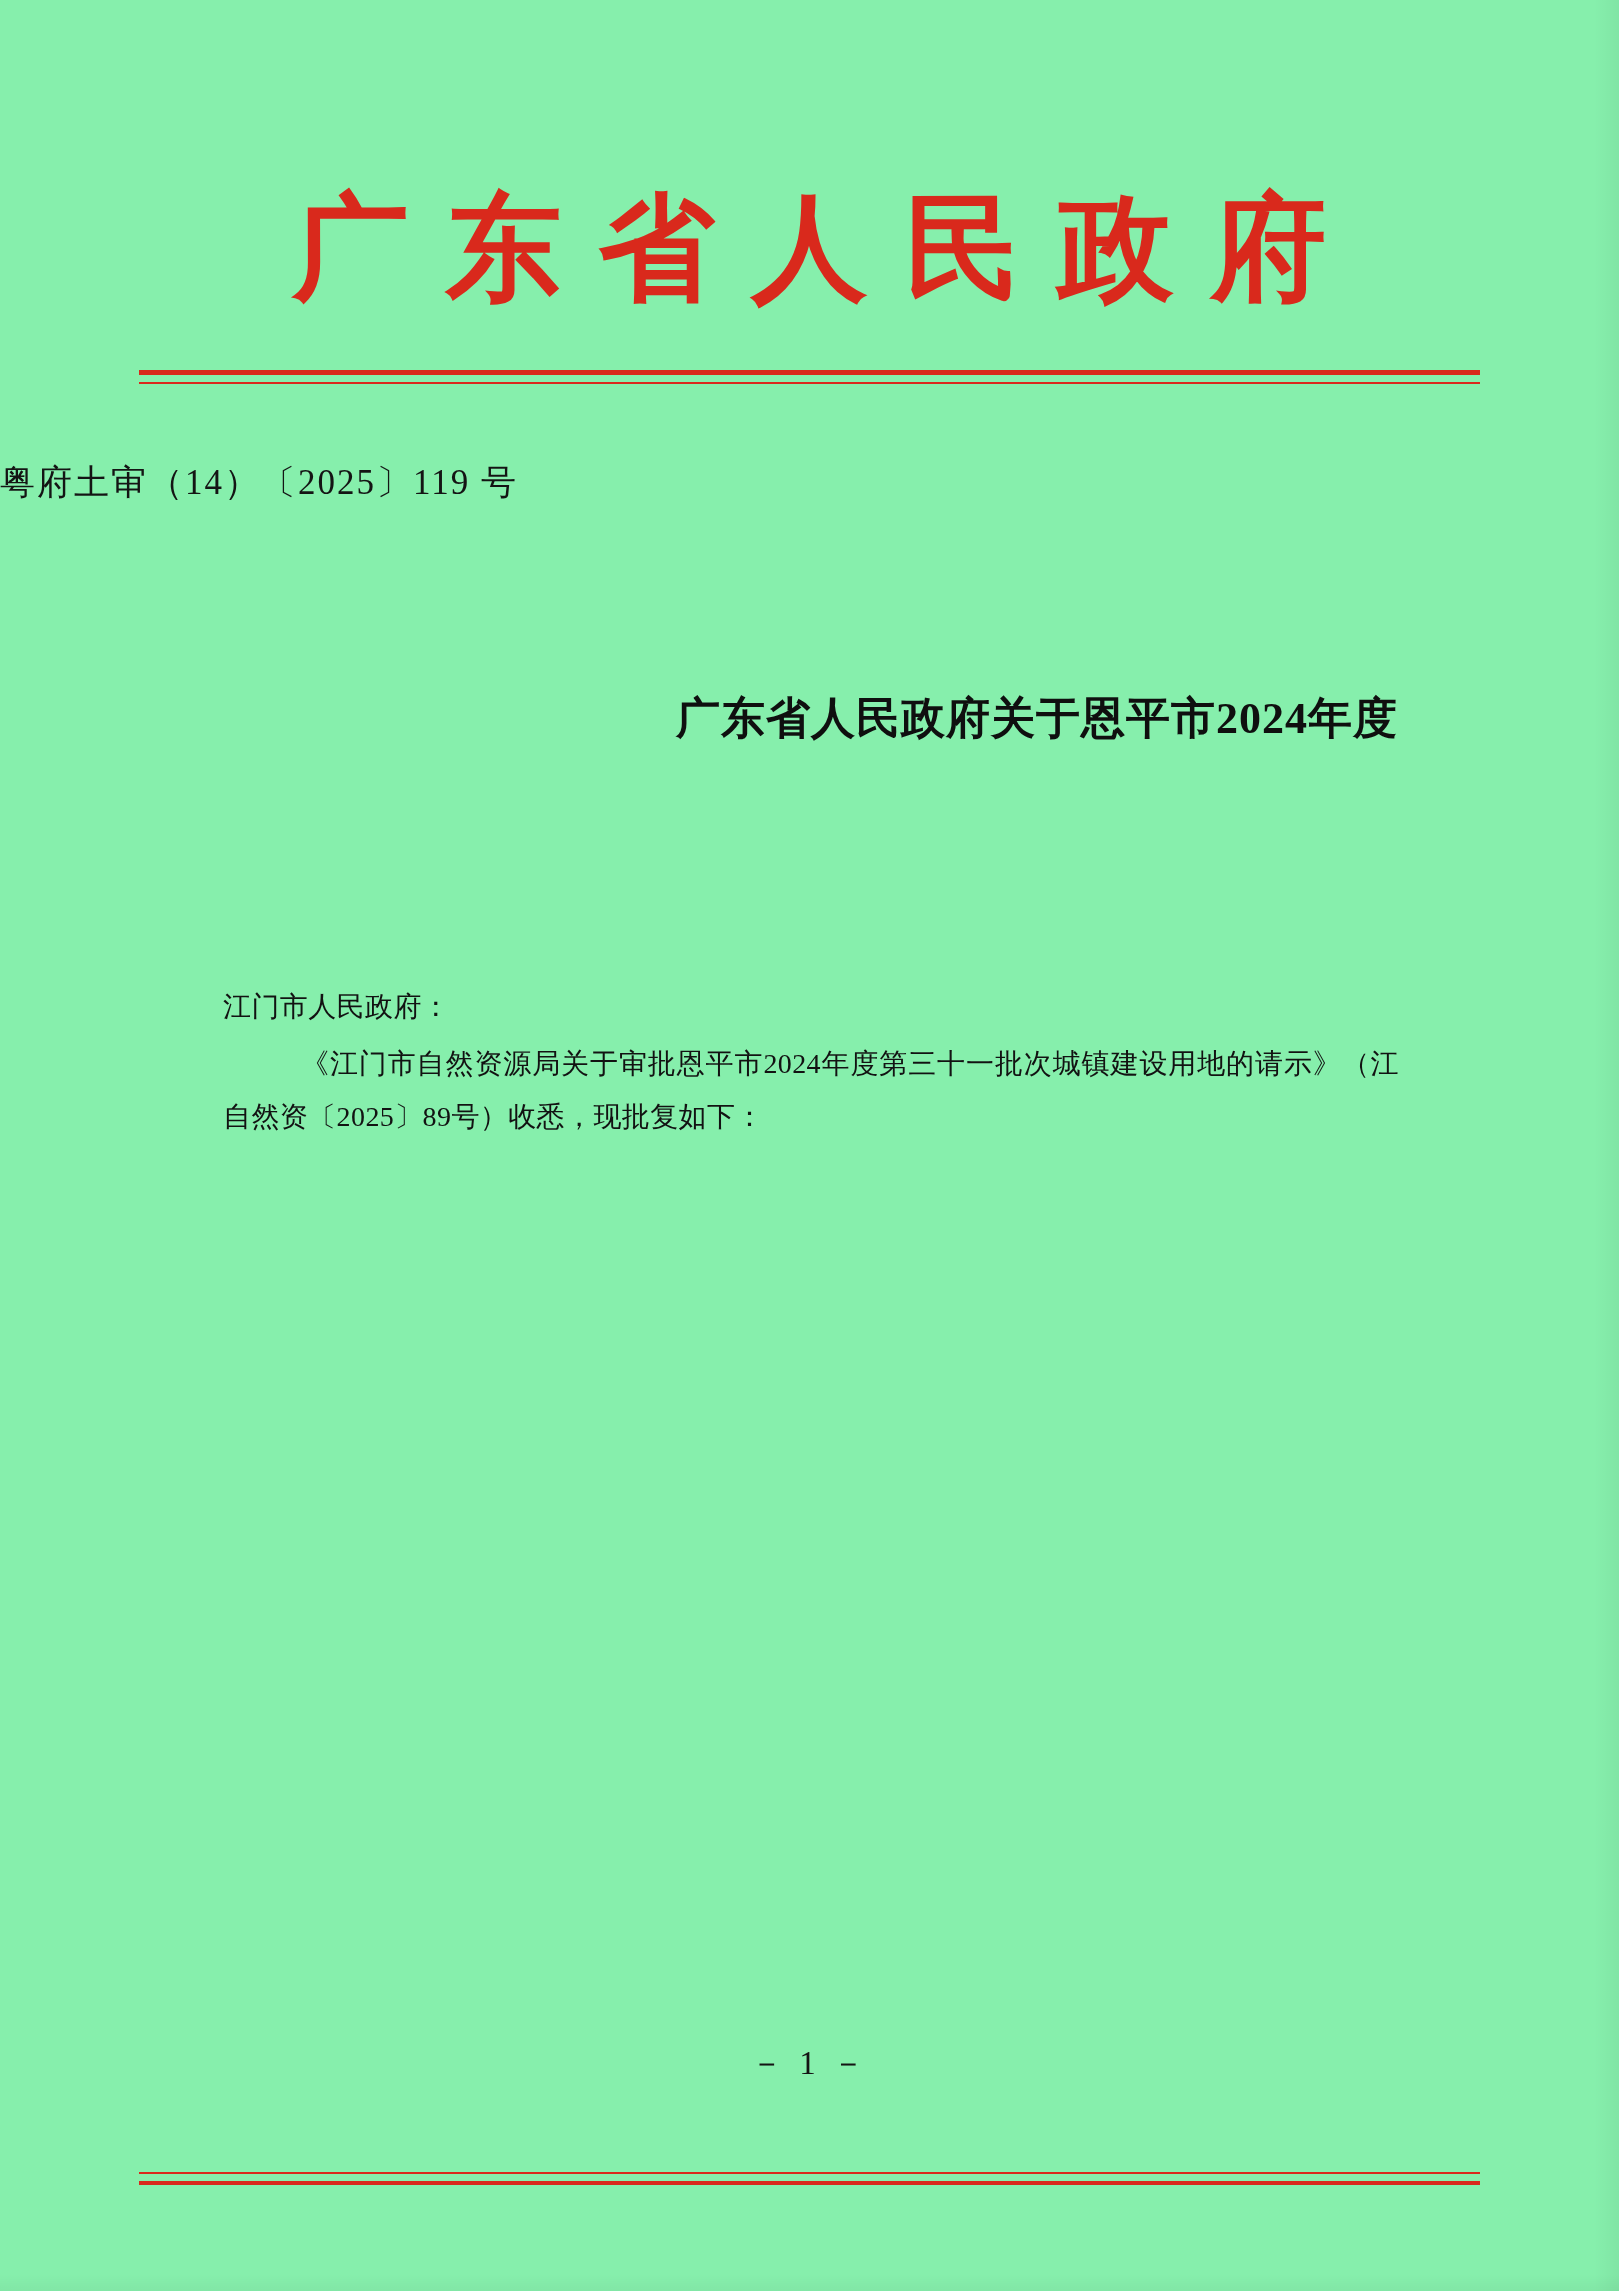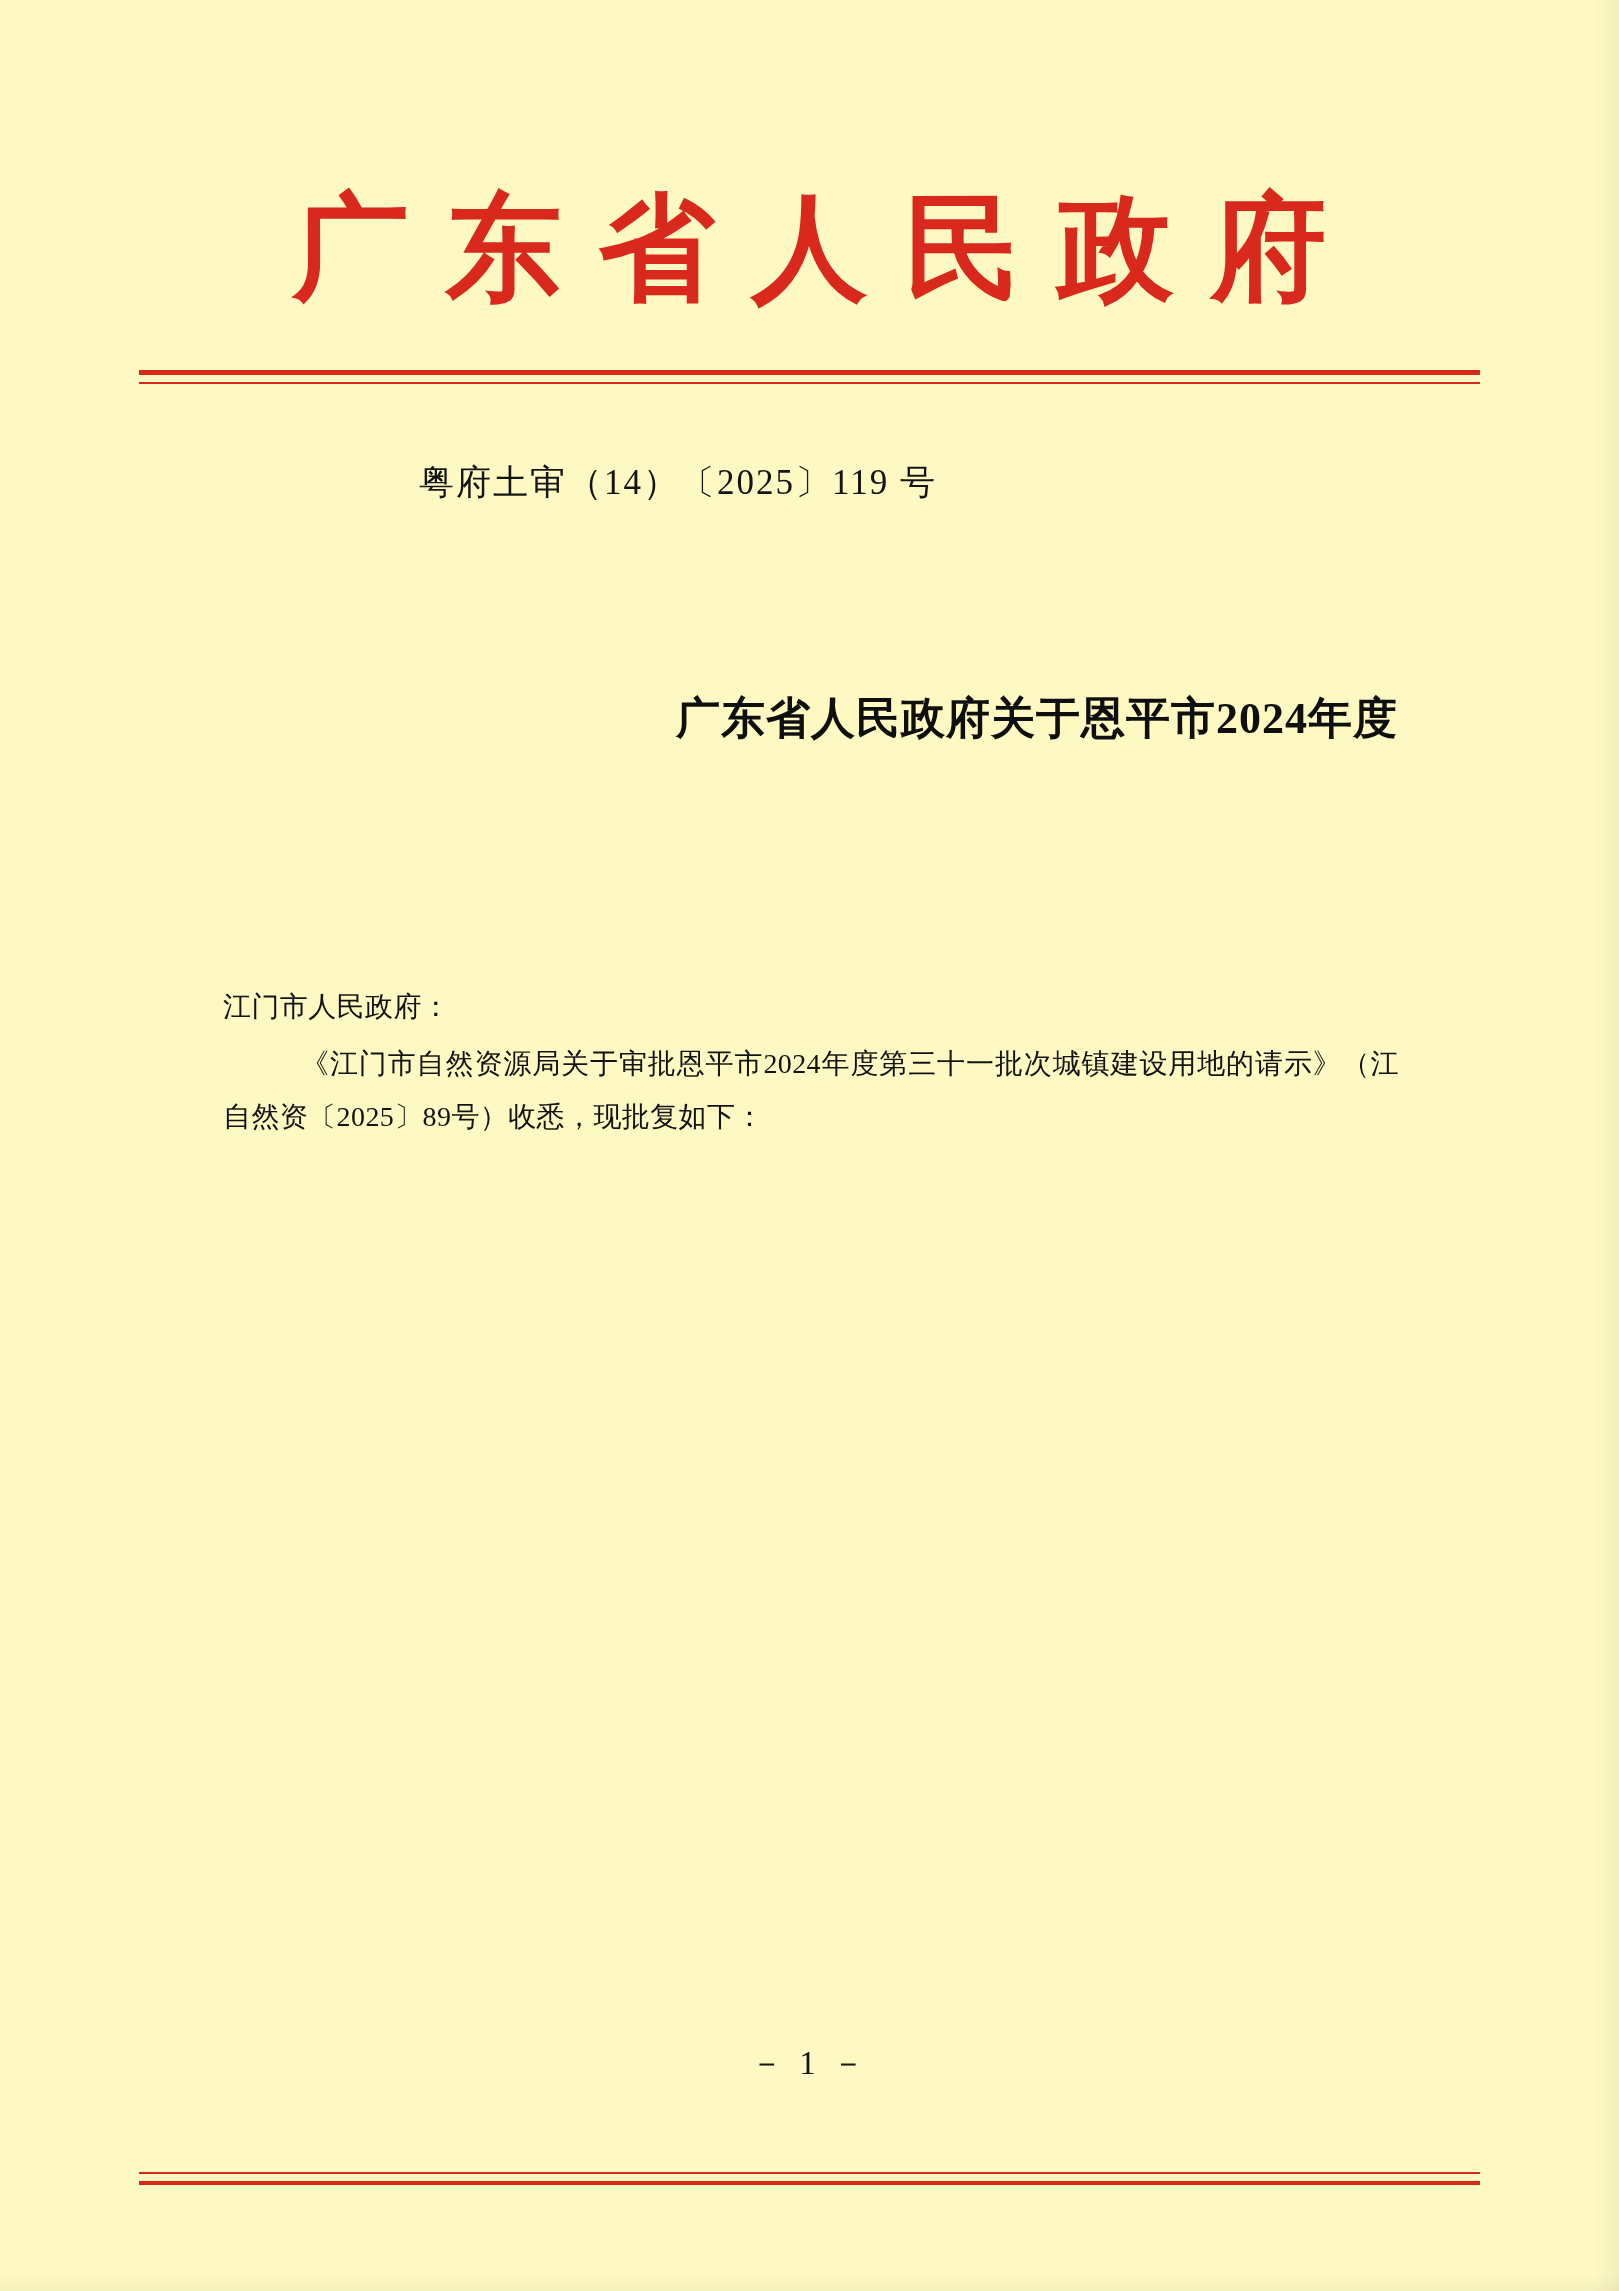--- a/index.html
+++ b/index.html
@@ -15,21 +15,21 @@
     color: #1a1a1a;
     position: relative;
     overflow: hidden;
   }
   .page {
     position: absolute;
     left: 0;
     top: 0;
     width: 1619px;
     height: 2292px;
-    background: #fef9c3;
+    background: #86efac;
   }
   
   .masthead {
     position: absolute;
     left: 0;
     top: 186px;
     width: 1619px;
     text-align: center;
   }
   .masthead-title {
@@ -58,21 +58,20 @@
     background: #d9291c;
     width: 100%;
     margin-top: 6.9px;
   }
   
   .doc-number {
     position: absolute;
     left: 0;
     top: 459px;
     width: 1356px;
-    text-align: center;
     font-size: 35px;
     letter-spacing: 2px;
     color: #141414;
   }
   
   .doc-title {
     position: absolute;
     left: 222px;
     top: 686px;
     width: 1176px;

